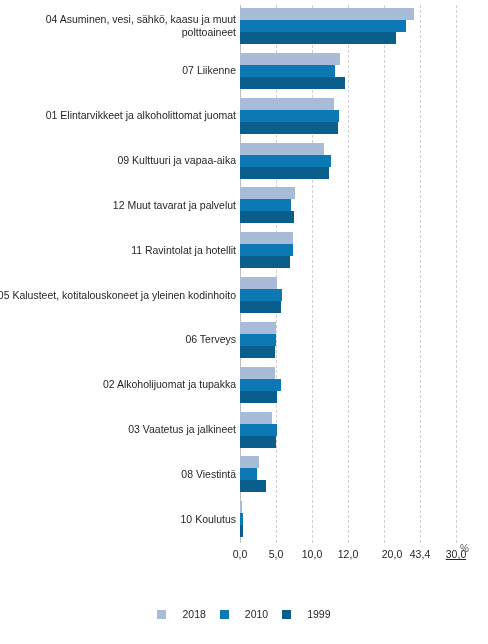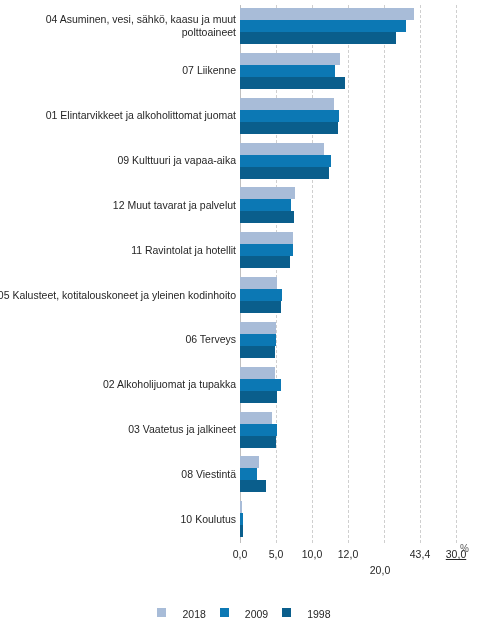--- a/index.html
+++ b/index.html
@@ -107,20 +107,21 @@
     left: 0;
     top: 608px;
     width: 488px;
     display: flex;
     justify-content: center;
     align-items: center;
     gap: 14px;
   }
   .legend-item {
     display: flex;
+    align-items: center;
     gap: 16px;
     font-size: 10.5px;
     color: #262626;
   }
   .legend-swatch {
     width: 9px;
     height: 9px;
     display: inline-block;
   }
 </style>
@@ -240,34 +241,34 @@
       <div class="cat-label" style="top: 423px;">03 Vaatetus ja jalkineet</div>
       <div class="cat-label" style="top: 467.833px;">08 Viestintä</div>
       <div class="cat-label" style="top: 512.667px;">10 Koulutus</div>
     </div>
 
   <div class="xaxis">
       <div class="xtick" style="left: 0px;">0,0</div>
       <div class="xtick" style="left: 36px;">5,0</div>
       <div class="xtick" style="left: 72px;">10,0</div>
       <div class="xtick" style="left: 108px;">12,0</div>
-      <div class="xtick" style="left: 140px; margin-top: 16px;">20,0</div>
+      <div class="xtick" style="left: 152px;">20,0</div>
       <div class="xtick" style="left: 180px;">43,4</div>
       <div class="xtick" style="left: 216px; text-decoration: underline;">30,0</div>
     </div>
   <div class="xunit">%</div>
 
   <div class="legend">
       <div class="legend-item">
         <span class="legend-swatch" style="background: rgb(168, 188, 216);"></span>
         <span>2018</span>
       </div>
       <div class="legend-item">
         <span class="legend-swatch" style="background: rgb(12, 120, 180);"></span>
-        <span>2009</span>
+        <span>2010</span>
       </div>
       <div class="legend-item">
         <span class="legend-swatch" style="background: rgb(10, 94, 140);"></span>
-        <span>1998</span>
+        <span>1999</span>
       </div>
     </div>
 
 </div>
 
 </body></html>

